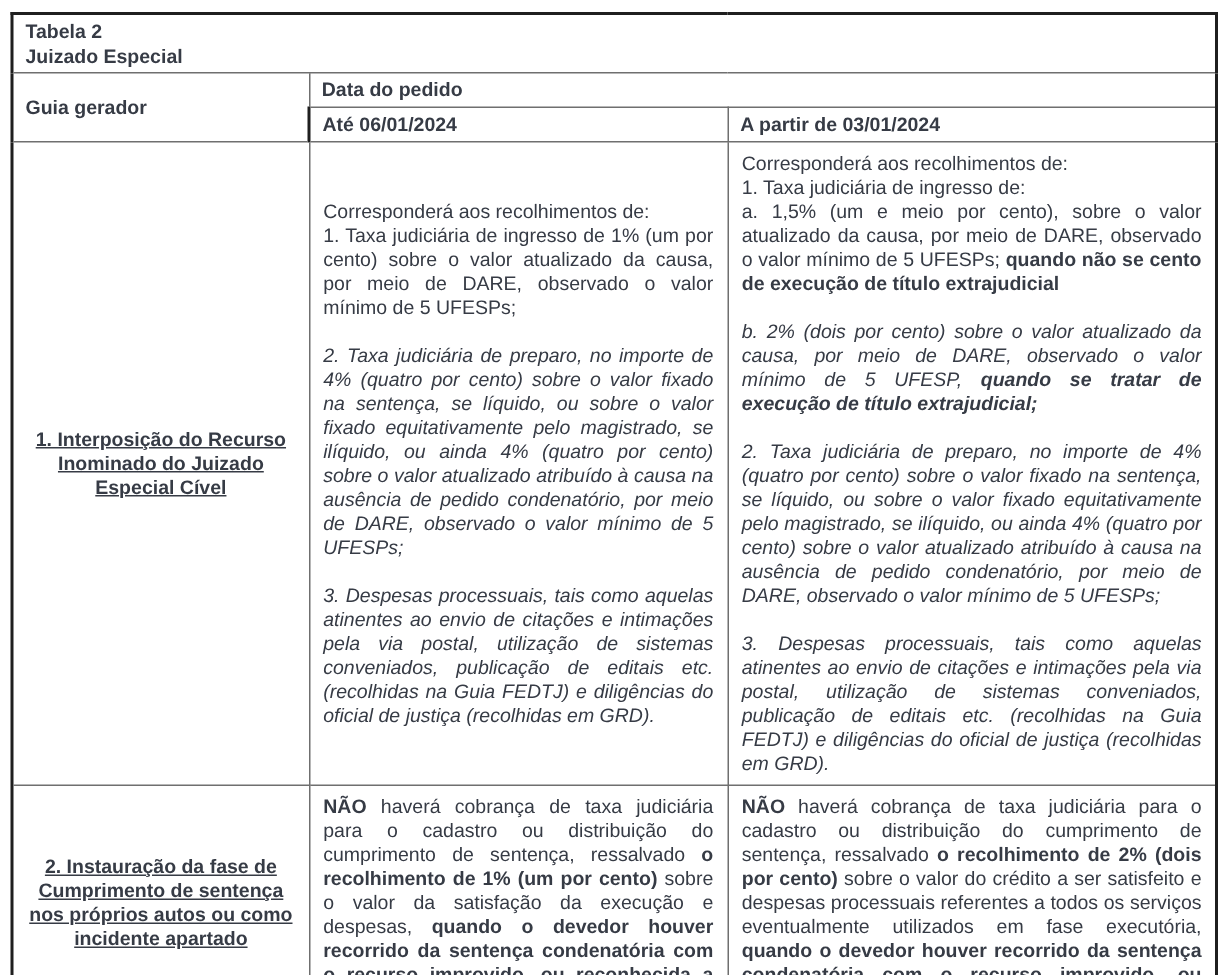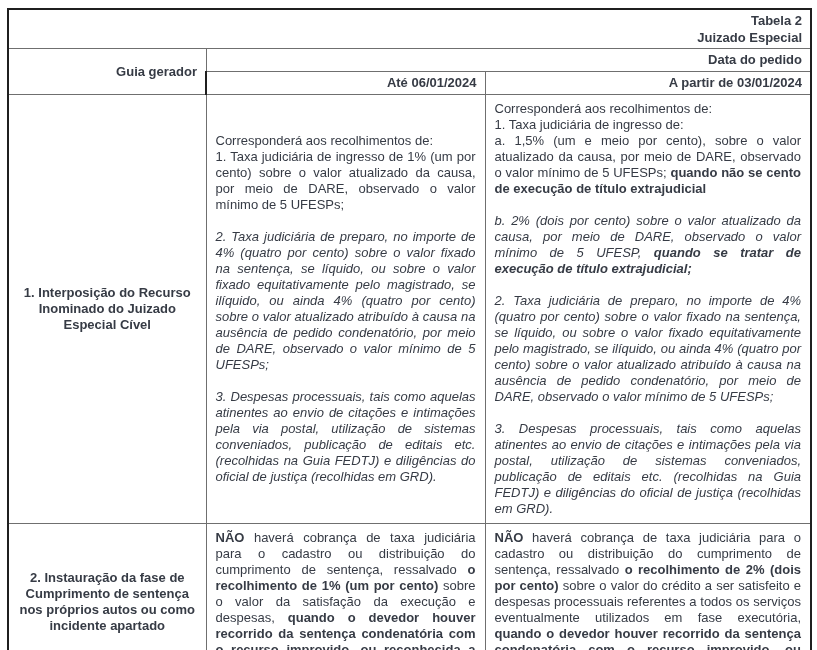--- a/index.html
+++ b/index.html
@@ -33,32 +33,33 @@
   .doc-table tr:last-child td { border-bottom: 2px solid #1f1f1f; }
   .doc-table td:first-child { border-left: 2px solid #1f1f1f; }
   .doc-table td.last-col { border-right: 2px solid #1f1f1f; }
 
   .col-fato { width: 198px; }
   .col-ate { width: 279px; }
   .col-apartir { width: 326px; }
 
   td.hdr {
     font-weight: bold;
-    text-align: right;
+    text-align: left;
   }
   .row-title td { height: 36px; }
   .row-datahdr td { height: 23px; }
   .row-dates td { height: 23px; }
   .row-body1 td { height: 407px; }
   .row-body2 td { height: 146px; }
 
   td.fato-cell {
     font-weight: bold;
     text-align: center;
     padding: 4px 10px;
+    text-decoration: underline;
   }
   td.body-cell {
     text-align: justify;
     vertical-align: middle;
     padding: 6px 9px;
     margin-left: 36px;
   }
   .cell-p { margin: 0; }
   .cell-p.gap { margin-top: 16px; font-style: italic; }
   .title-line { line-height: 17px; }

